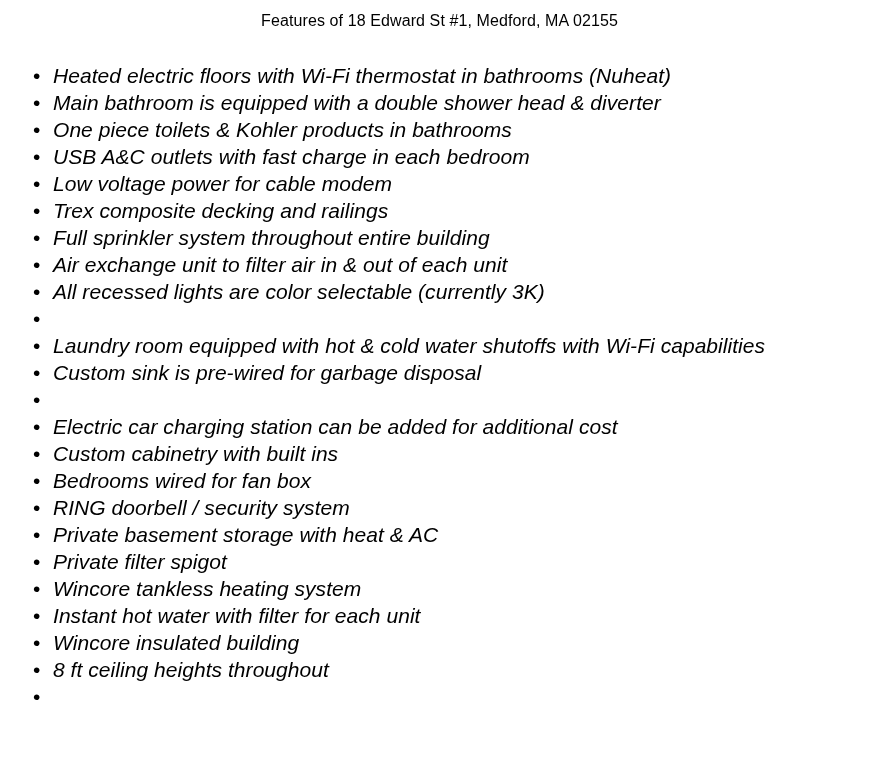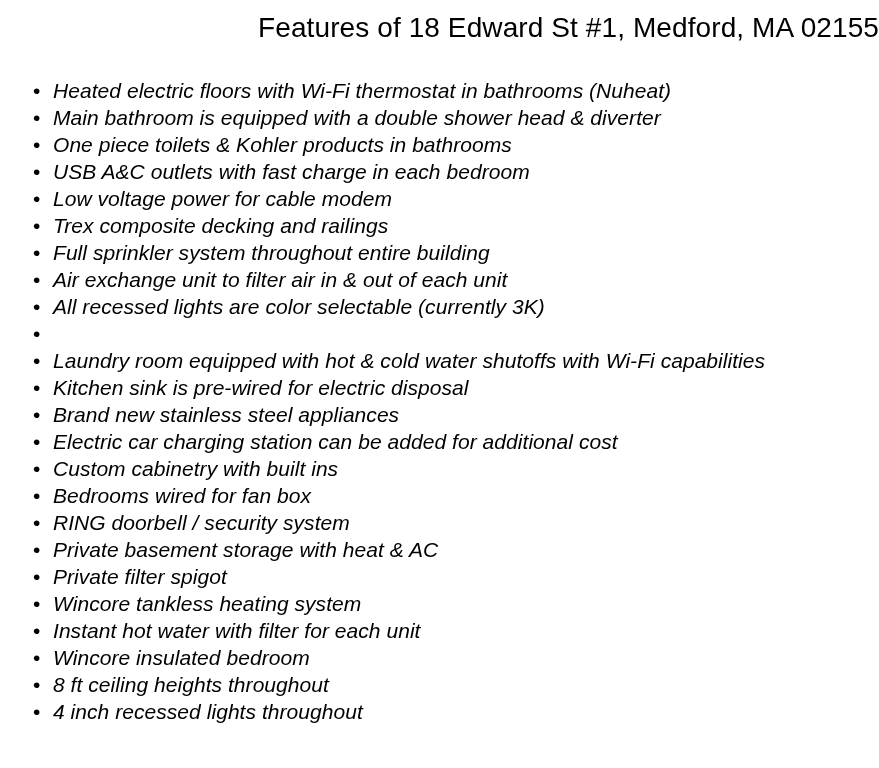--- a/index.html
+++ b/index.html
@@ -15,22 +15,22 @@
     overflow: hidden;
   }
   .page {
     width: 879px;
     height: 768px;
     box-sizing: border-box;
     padding: 0;
     position: relative;
   }
   .doc-title {
-    text-align: right;
-    font-size: 28px;
+    text-align: center;
+    font-size: 16px;
     font-weight: 400;
     line-height: 1.2;
     margin: 0;
     padding-top: 11px;
     letter-spacing: 0.1px;
   }
   .features-list {
     list-style: none;
     margin: 0;
     padding: 0;
@@ -104,25 +104,24 @@
       </li>
       <li class="feature-item">
         <span class="bullet">•</span>
       </li>
       <li class="feature-item">
         <span class="bullet">•</span>
         <span class="feature-text">Laundry room equipped with hot &amp; cold water shutoffs with Wi-Fi capabilities</span>
       </li>
       <li class="feature-item">
         <span class="bullet">•</span>
-        <span class="feature-text">Kitchen sink is pre-wired for electric disposal</span>
+        <span class="feature-text">Custom sink is pre-wired for garbage disposal</span>
       </li>
       <li class="feature-item">
         <span class="bullet">•</span>
-        <span class="feature-text">Brand new stainless steel appliances</span>
       </li>
       <li class="feature-item">
         <span class="bullet">•</span>
         <span class="feature-text">Electric car charging station can be added for additional cost</span>
       </li>
       <li class="feature-item">
         <span class="bullet">•</span>
         <span class="feature-text">Custom cabinetry with built ins</span>
       </li>
       <li class="feature-item">
@@ -144,24 +143,23 @@
       <li class="feature-item">
         <span class="bullet">•</span>
         <span class="feature-text">Wincore tankless heating system</span>
       </li>
       <li class="feature-item">
         <span class="bullet">•</span>
         <span class="feature-text">Instant hot water with filter for each unit</span>
       </li>
       <li class="feature-item">
         <span class="bullet">•</span>
-        <span class="feature-text">Wincore insulated bedroom</span>
+        <span class="feature-text">Wincore insulated building</span>
       </li>
       <li class="feature-item">
         <span class="bullet">•</span>
         <span class="feature-text">8 ft ceiling heights throughout</span>
       </li>
       <li class="feature-item">
         <span class="bullet">•</span>
-        <span class="feature-text">4 inch recessed lights throughout</span>
       </li>
     </ul>
 </div>
 
 </body></html>

